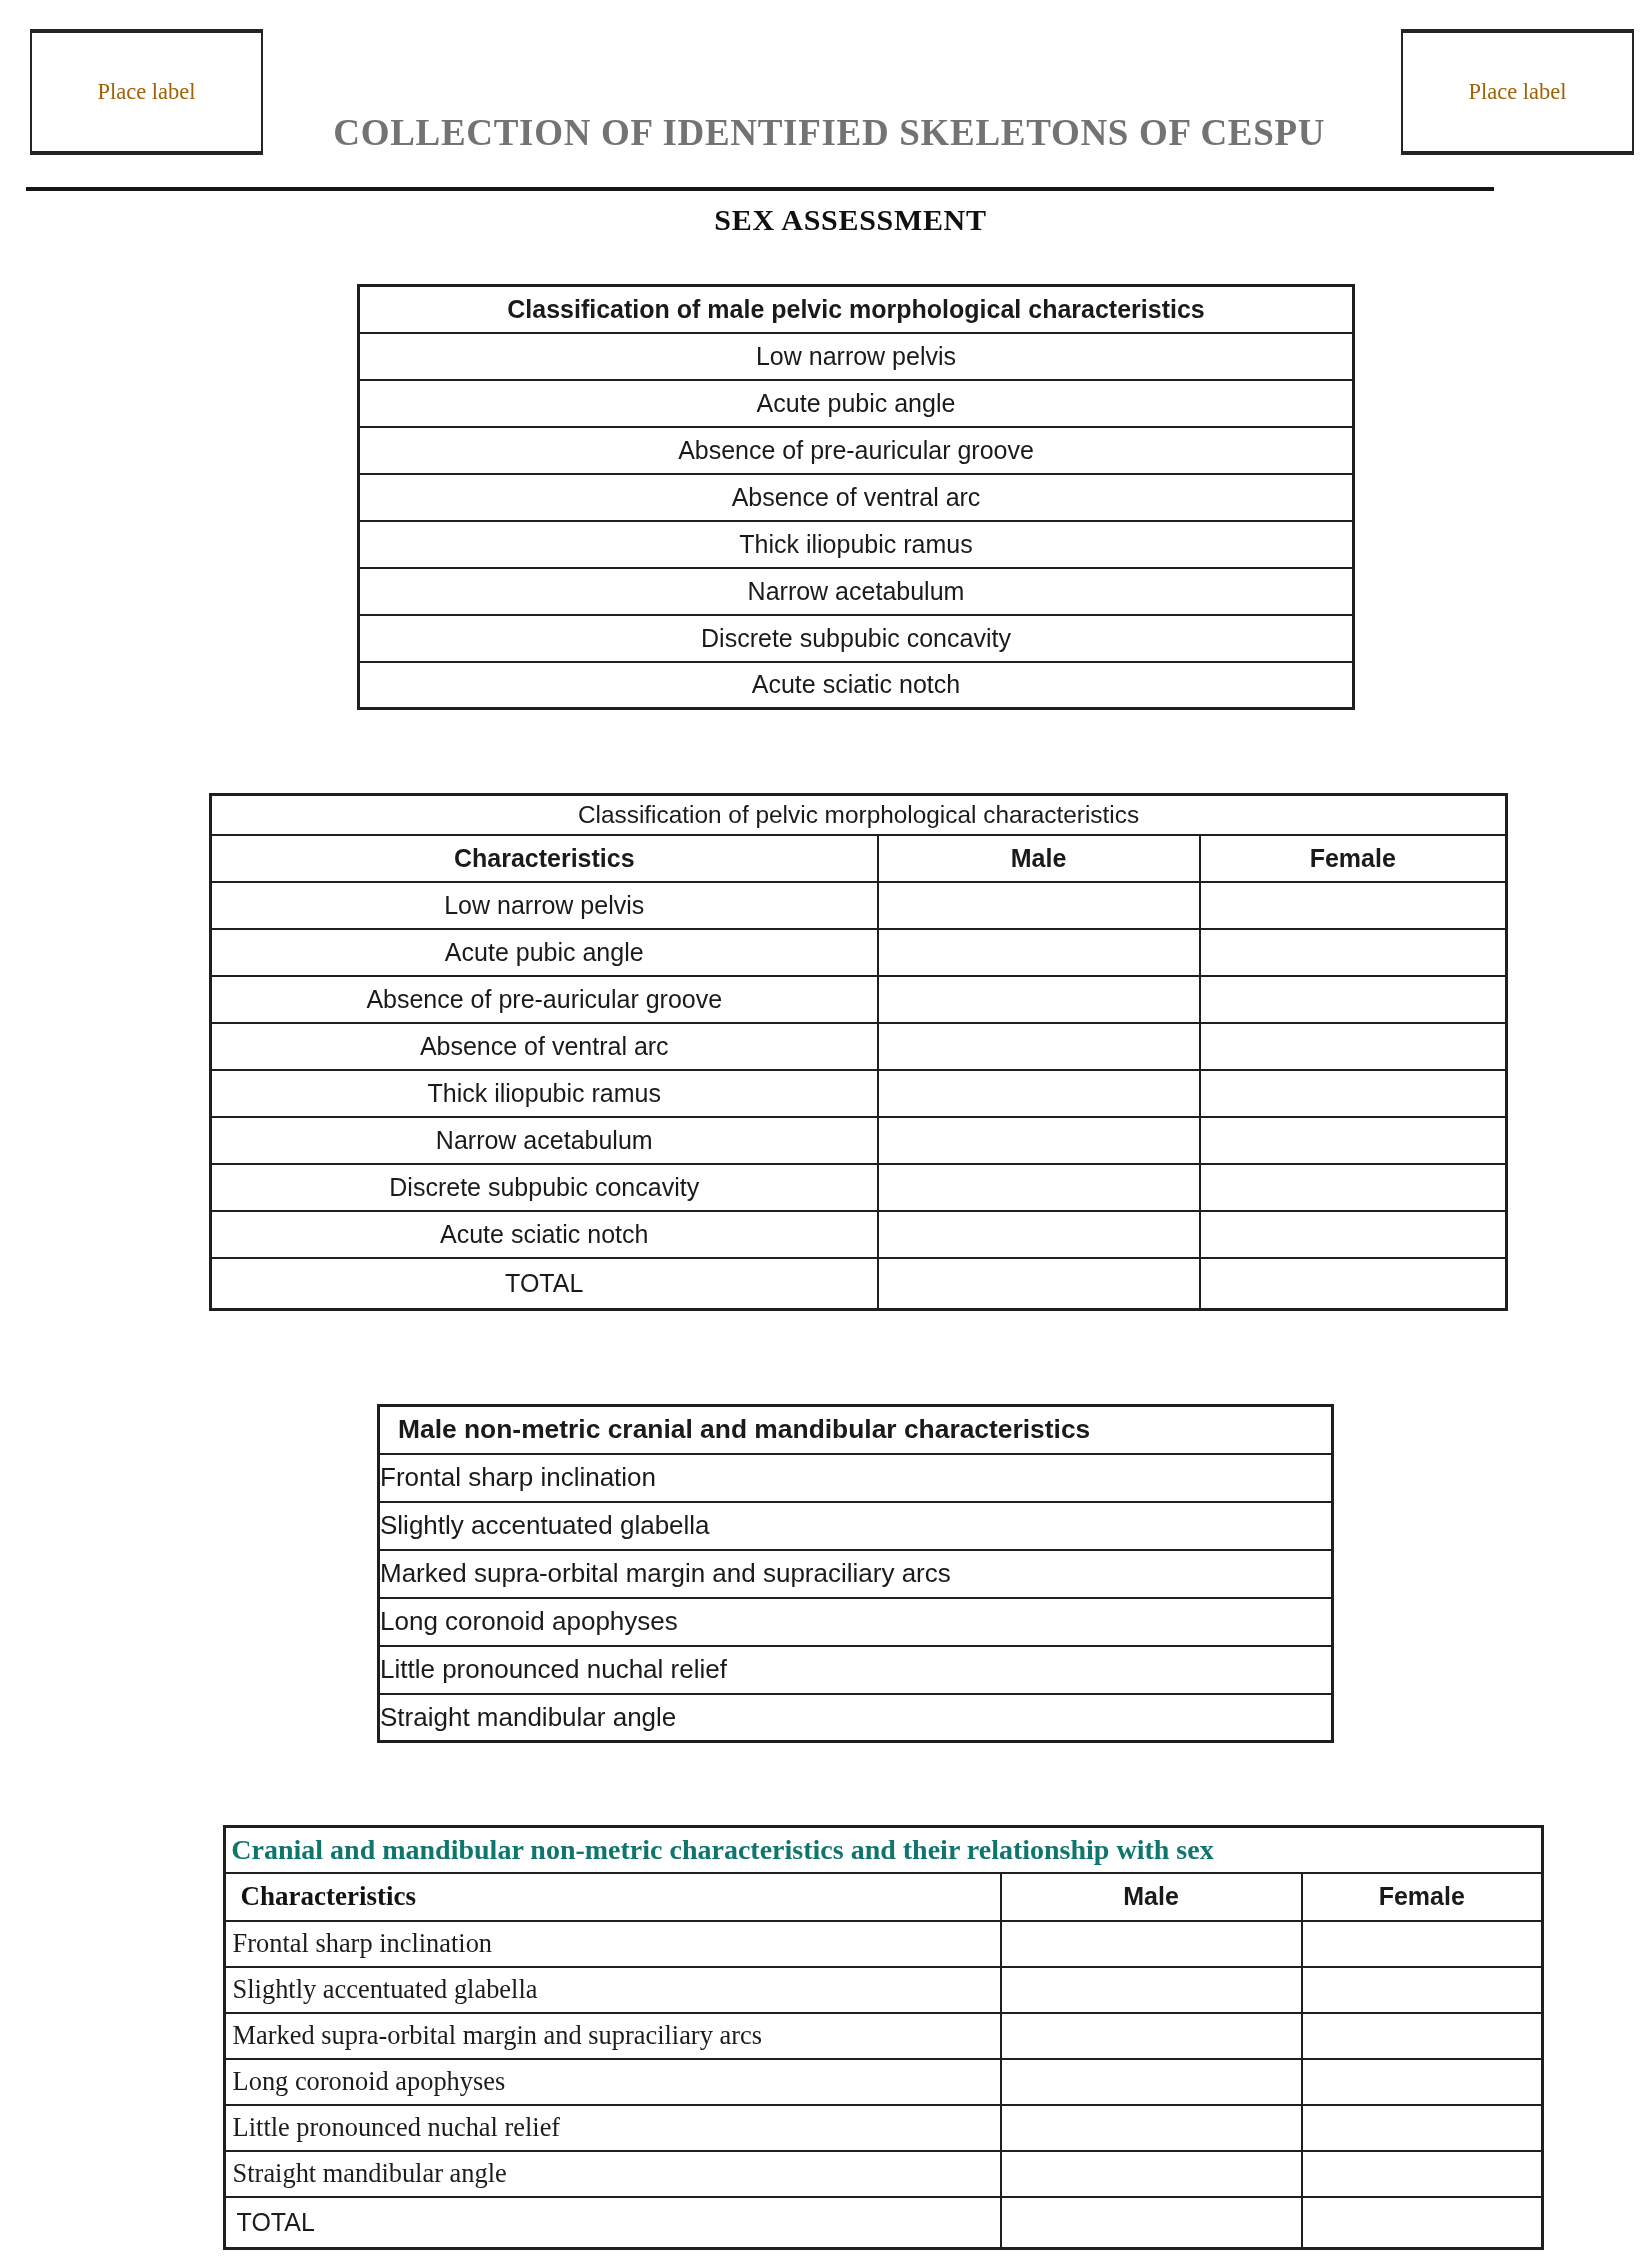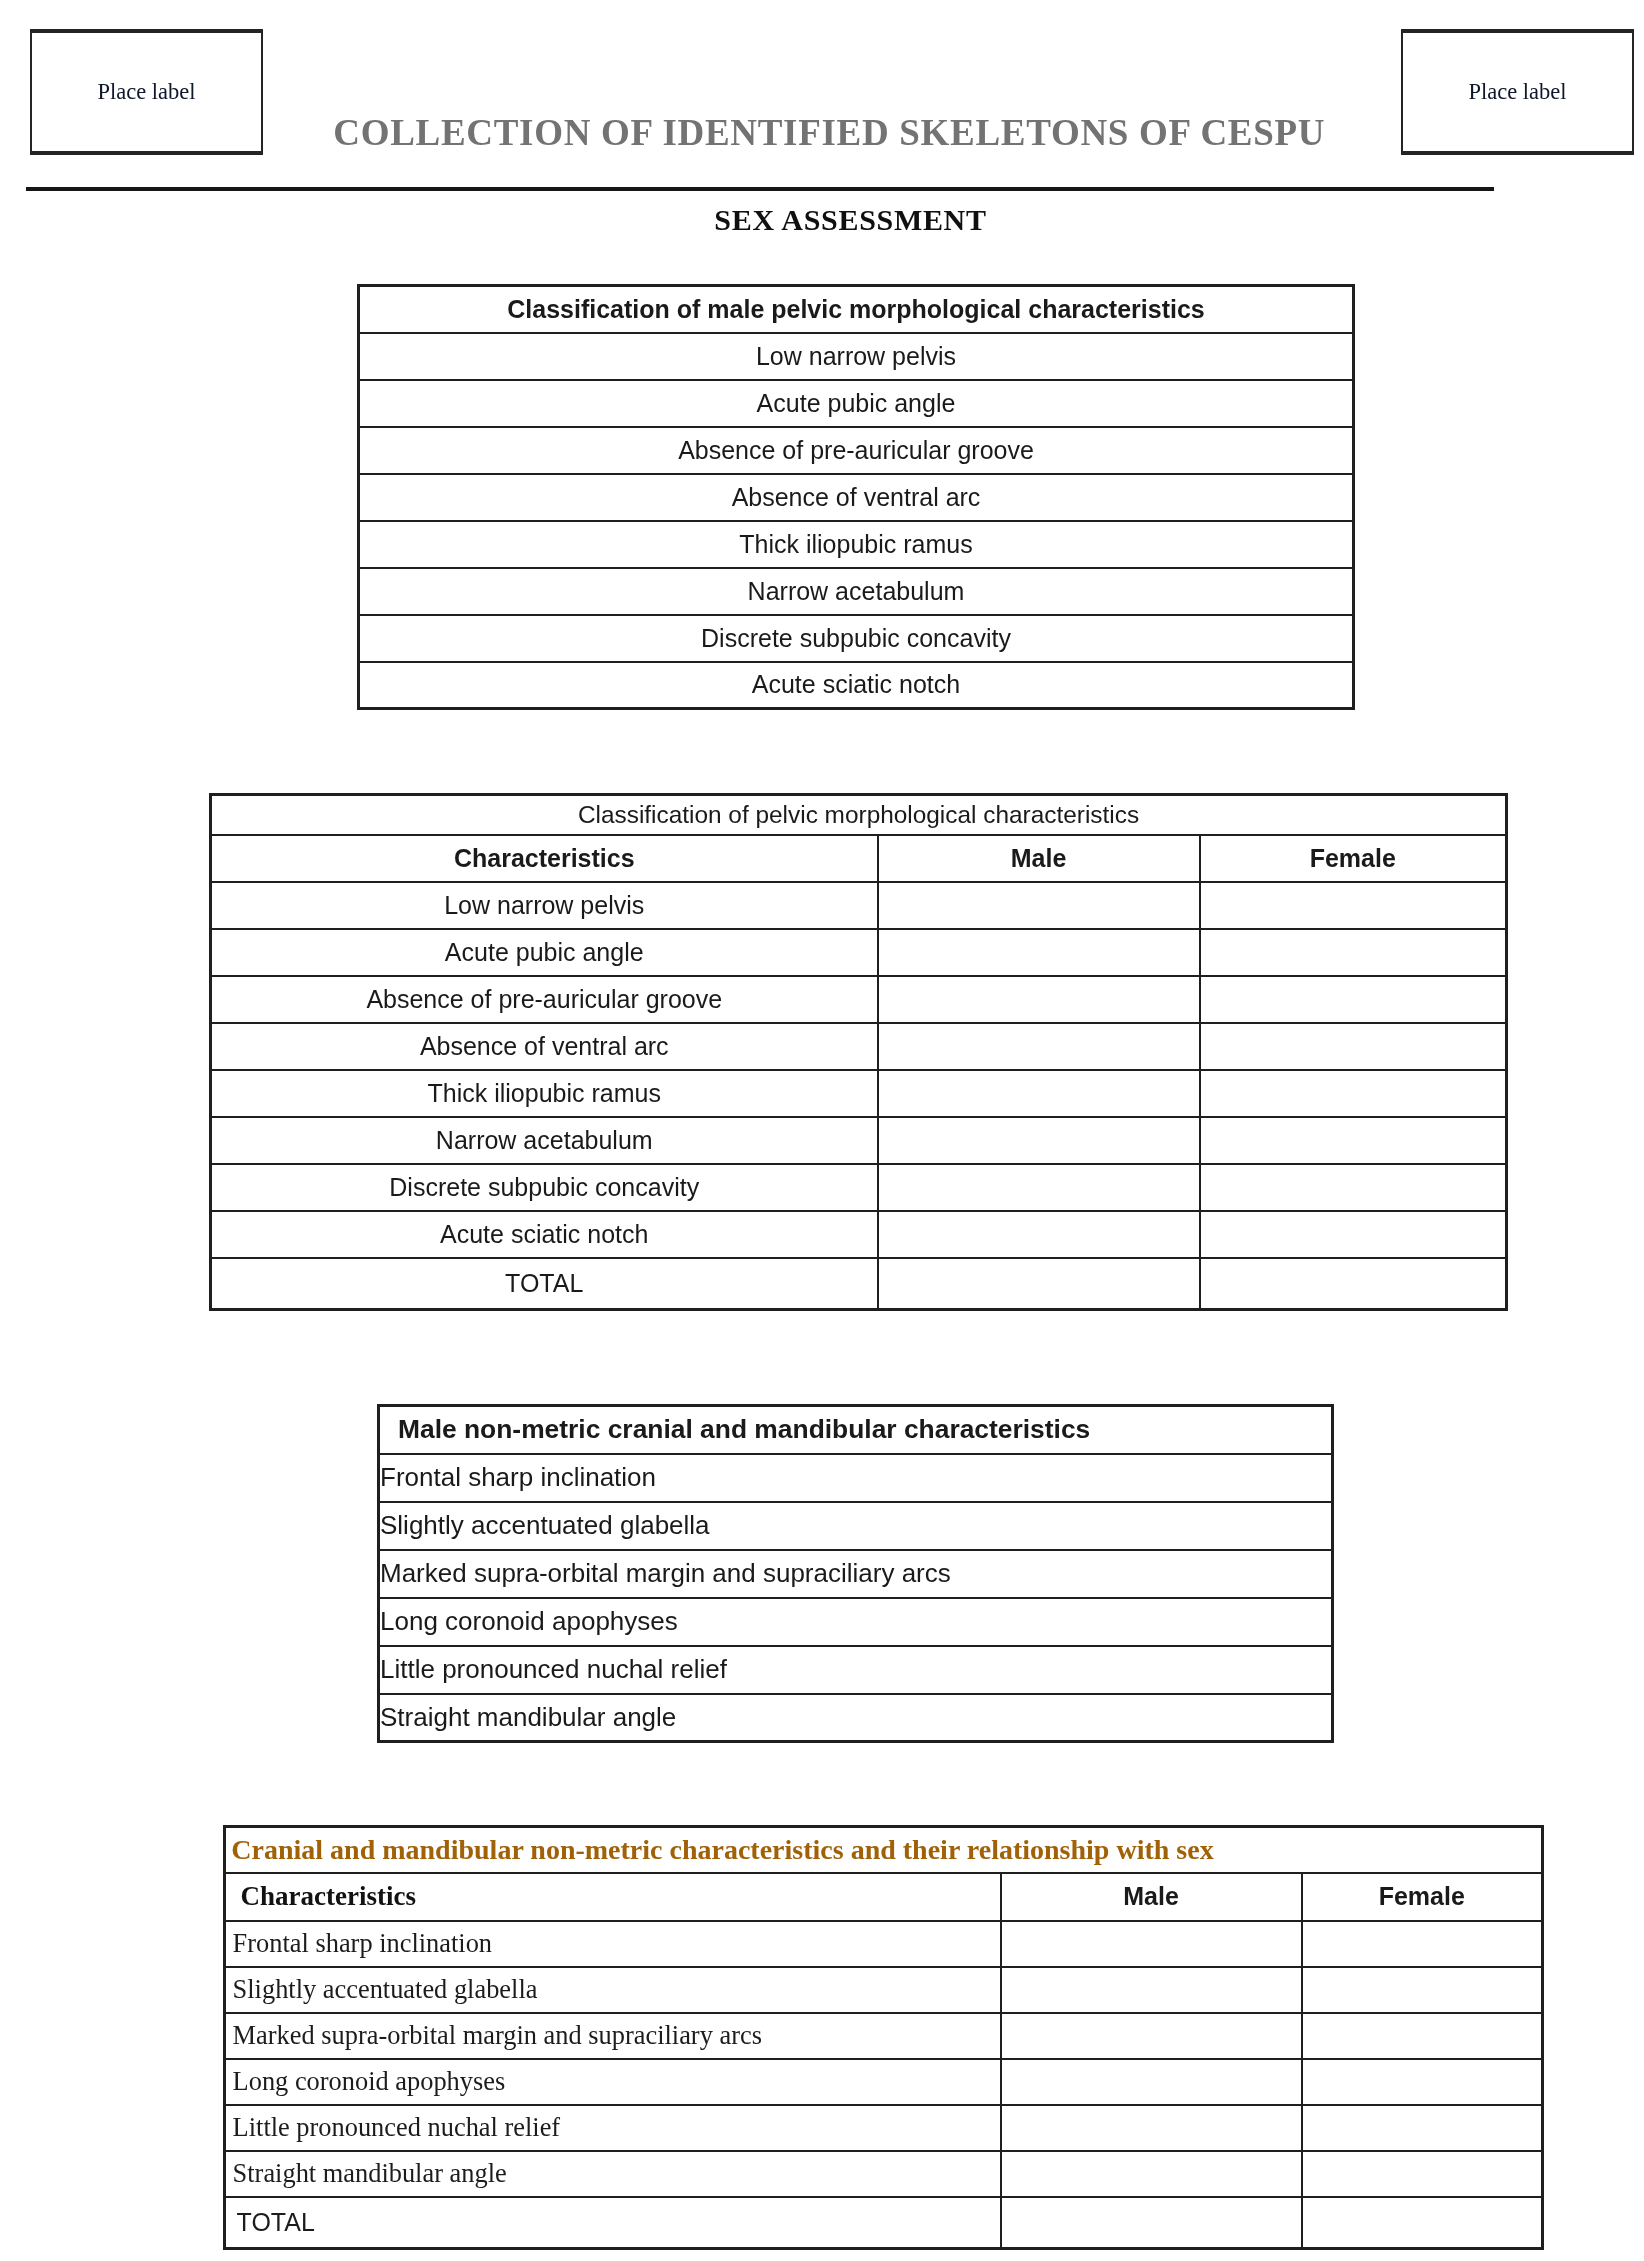--- a/index.html
+++ b/index.html
@@ -24,21 +24,21 @@
     height: 126px;
     border: 2px solid #242424;
     border-top-width: 4px;
     border-bottom-width: 4px;
     box-sizing: border-box;
     display: flex;
     align-items: center;
     justify-content: center;
     font-family: "Liberation Serif", "DejaVu Serif", serif;
     font-size: 22.5px;
-    color: #0f172a;
+    color: #a16207;
     background: #fff;
   }
   .plabel.left  { left: 30px;  top: 29px; }
   .plabel.right { left: 1401px; top: 29px; }
 
   .doc-title {
     position: absolute;
     top: 111px;
     left: 0;
     width: 100%;
@@ -126,21 +126,21 @@
     color: #1c1c1c;
     text-align: left;
     padding-left: 6.6px;
   }
   .t4 tr.title td {
     font-family: "Liberation Serif", "DejaVu Serif", serif;
     font-weight: bold;
     font-size: 28px;
     text-align: left;
     padding-left: 5.3px;
-    color: #a16207;
+    color: #0f766e;
   }
   .t4 tr.hdr td.c {
     font-weight: bold;
     font-size: 27px;
     padding-left: 14.5px;
     color: #121212;
   }
   .t4 tr.hdr td.m {
     font-family: "Liberation Sans", "DejaVu Sans", sans-serif;
     font-weight: bold;

